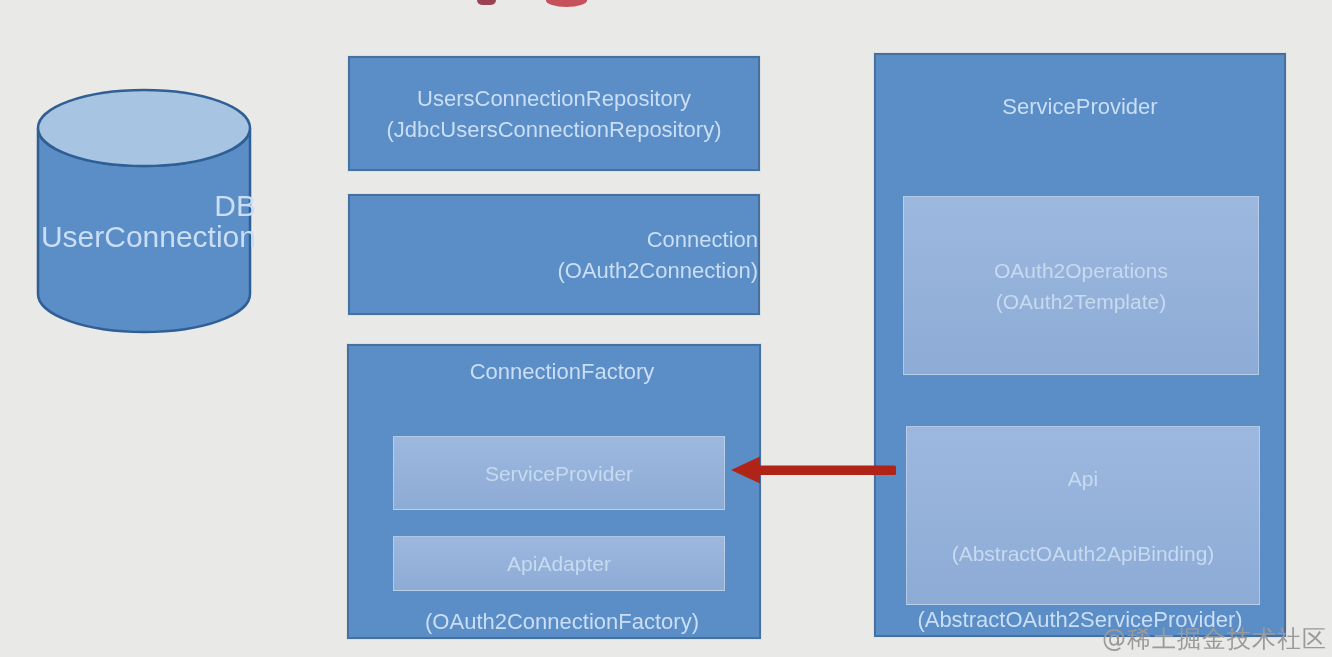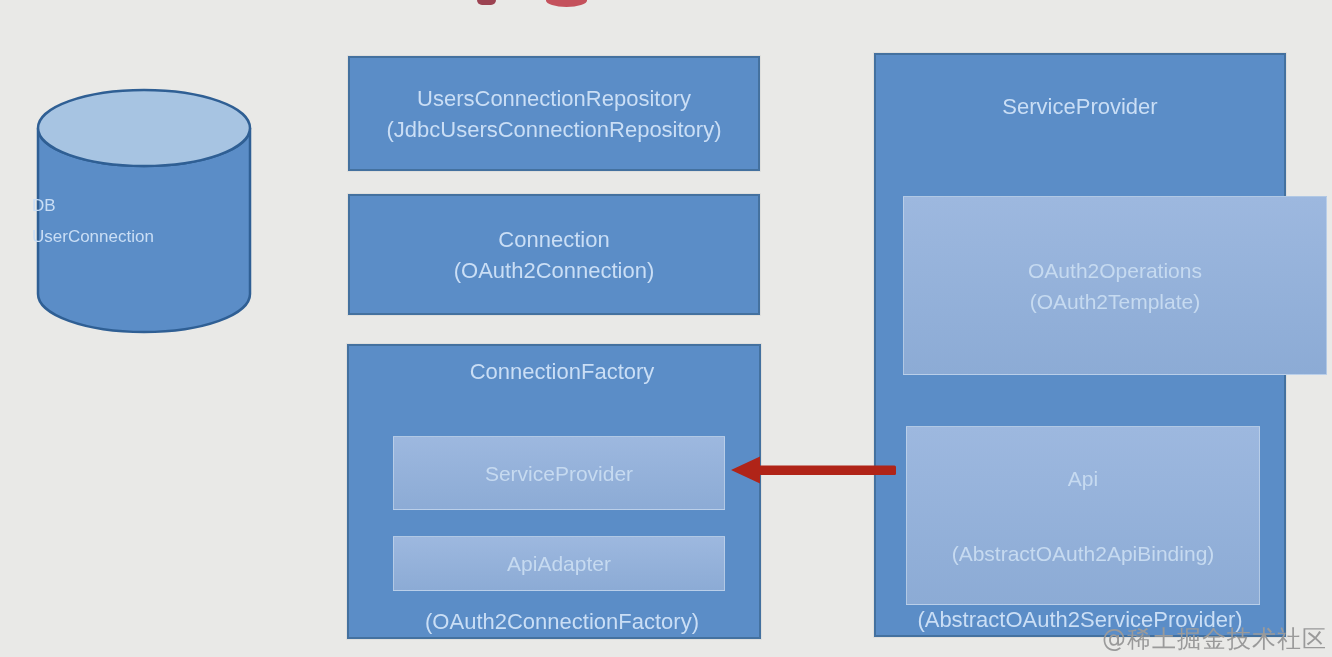--- a/index.html
+++ b/index.html
@@ -39,22 +39,22 @@
     position:absolute; box-sizing:border-box;
     background:linear-gradient(180deg, var(--inner-fill-top), var(--inner-fill-bottom));
     border:1px solid rgba(222,234,247,0.45);
     color:var(--inner-text);
     display:flex; flex-direction:column; align-items:center; justify-content:center;
     text-align:center; font-size:21px; line-height:31px;
   }
   
   .cylinder-wrap{position:absolute; left:32px; top:84px; width:224px; height:252px;}
   .cylinder-label{
-    position:absolute; left:32px; top:190px; width:224px; text-align:left;
-    color:var(--box-text); font-size:17px; line-height:31px; pointer-events:none;
+    position:absolute; left:32px; top:190px; width:224px; text-align:right;
+    color:var(--box-text); font-size:30px; line-height:31px; pointer-events:none;
   }
   
   .arrow-wrap{position:absolute; left:728px; top:452px; width:170px; height:36px;}
   
   .watermark{
     position:absolute; right:5px; bottom:2px; z-index:6;
     color:var(--watermark-gray); font-size:24px; letter-spacing:1px;
     font-family:"DejaVu Sans", sans-serif;
   }
 </style>
@@ -75,40 +75,40 @@
   <div class="cylinder-label">
     <div>DB</div>
     <div>UserConnection</div>
   </div>
 
   <div class="box" style="left:348px; top:56px; width:412px; height:115px;">
     <div>UsersConnectionRepository</div>
     <div class="underlined">(JdbcUsersConnectionRepository)</div>
   </div>
 
-  <div class="box" style="left:348px; top:194px; width:412px; height:121px;">
+  <div class="box" style="left:348px; top:194px; width:412px; height:121px;align-items:flex-end;">
     <div>Connection</div>
     <div>(OAuth2Connection)</div>
   </div>
 
   <div class="box top-align" style="left:347px; top:344px; width:414px; height:295px; padding-top:10px;padding-left:16px;">
     <div>ConnectionFactory</div>
     <div>(OAuth2ConnectionFactory)</div>
     <div class="inner" style="left:44px; top:90px; width:332px; height:74px;">
       <div>ServiceProvider</div>
     </div>
     <div class="inner" style="left:44px; top:190px; width:332px; height:55px;">
       <div>ApiAdapter</div>
     </div>
   </div>
 
   <div class="box top-align" style="left:874px; top:53px; width:412px; height:584px; padding-top:36px;">
     <div>ServiceProvider</div>
     <div>(AbstractOAuth2ServiceProvider)</div>
-    <div class="inner" style="left:27px; top:141px; width:424px; height:179px;">
+    <div class="inner" style="left:27px; top:141px; width:356px; height:179px;">
       <div>OAuth2Operations</div>
       <div>(OAuth2Template)</div>
     </div>
     <div class="inner" style="left:30px; top:371px; width:354px; height:179px;gap:44px;">
       <div>Api</div>
       <div>(AbstractOAuth2ApiBinding)</div>
     </div>
   </div>
 
   <div class="arrow-wrap">

